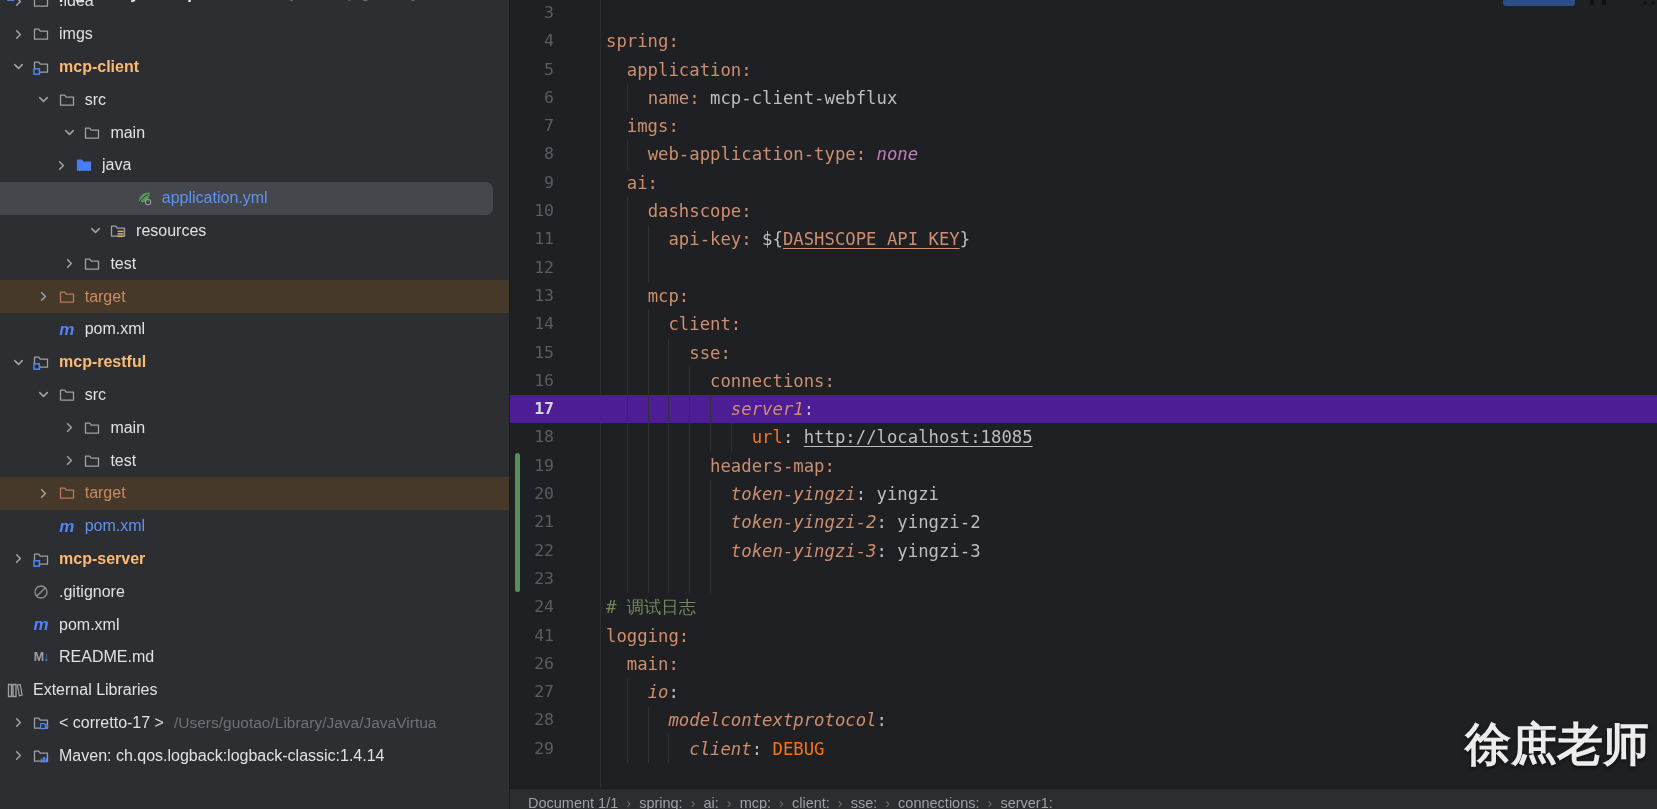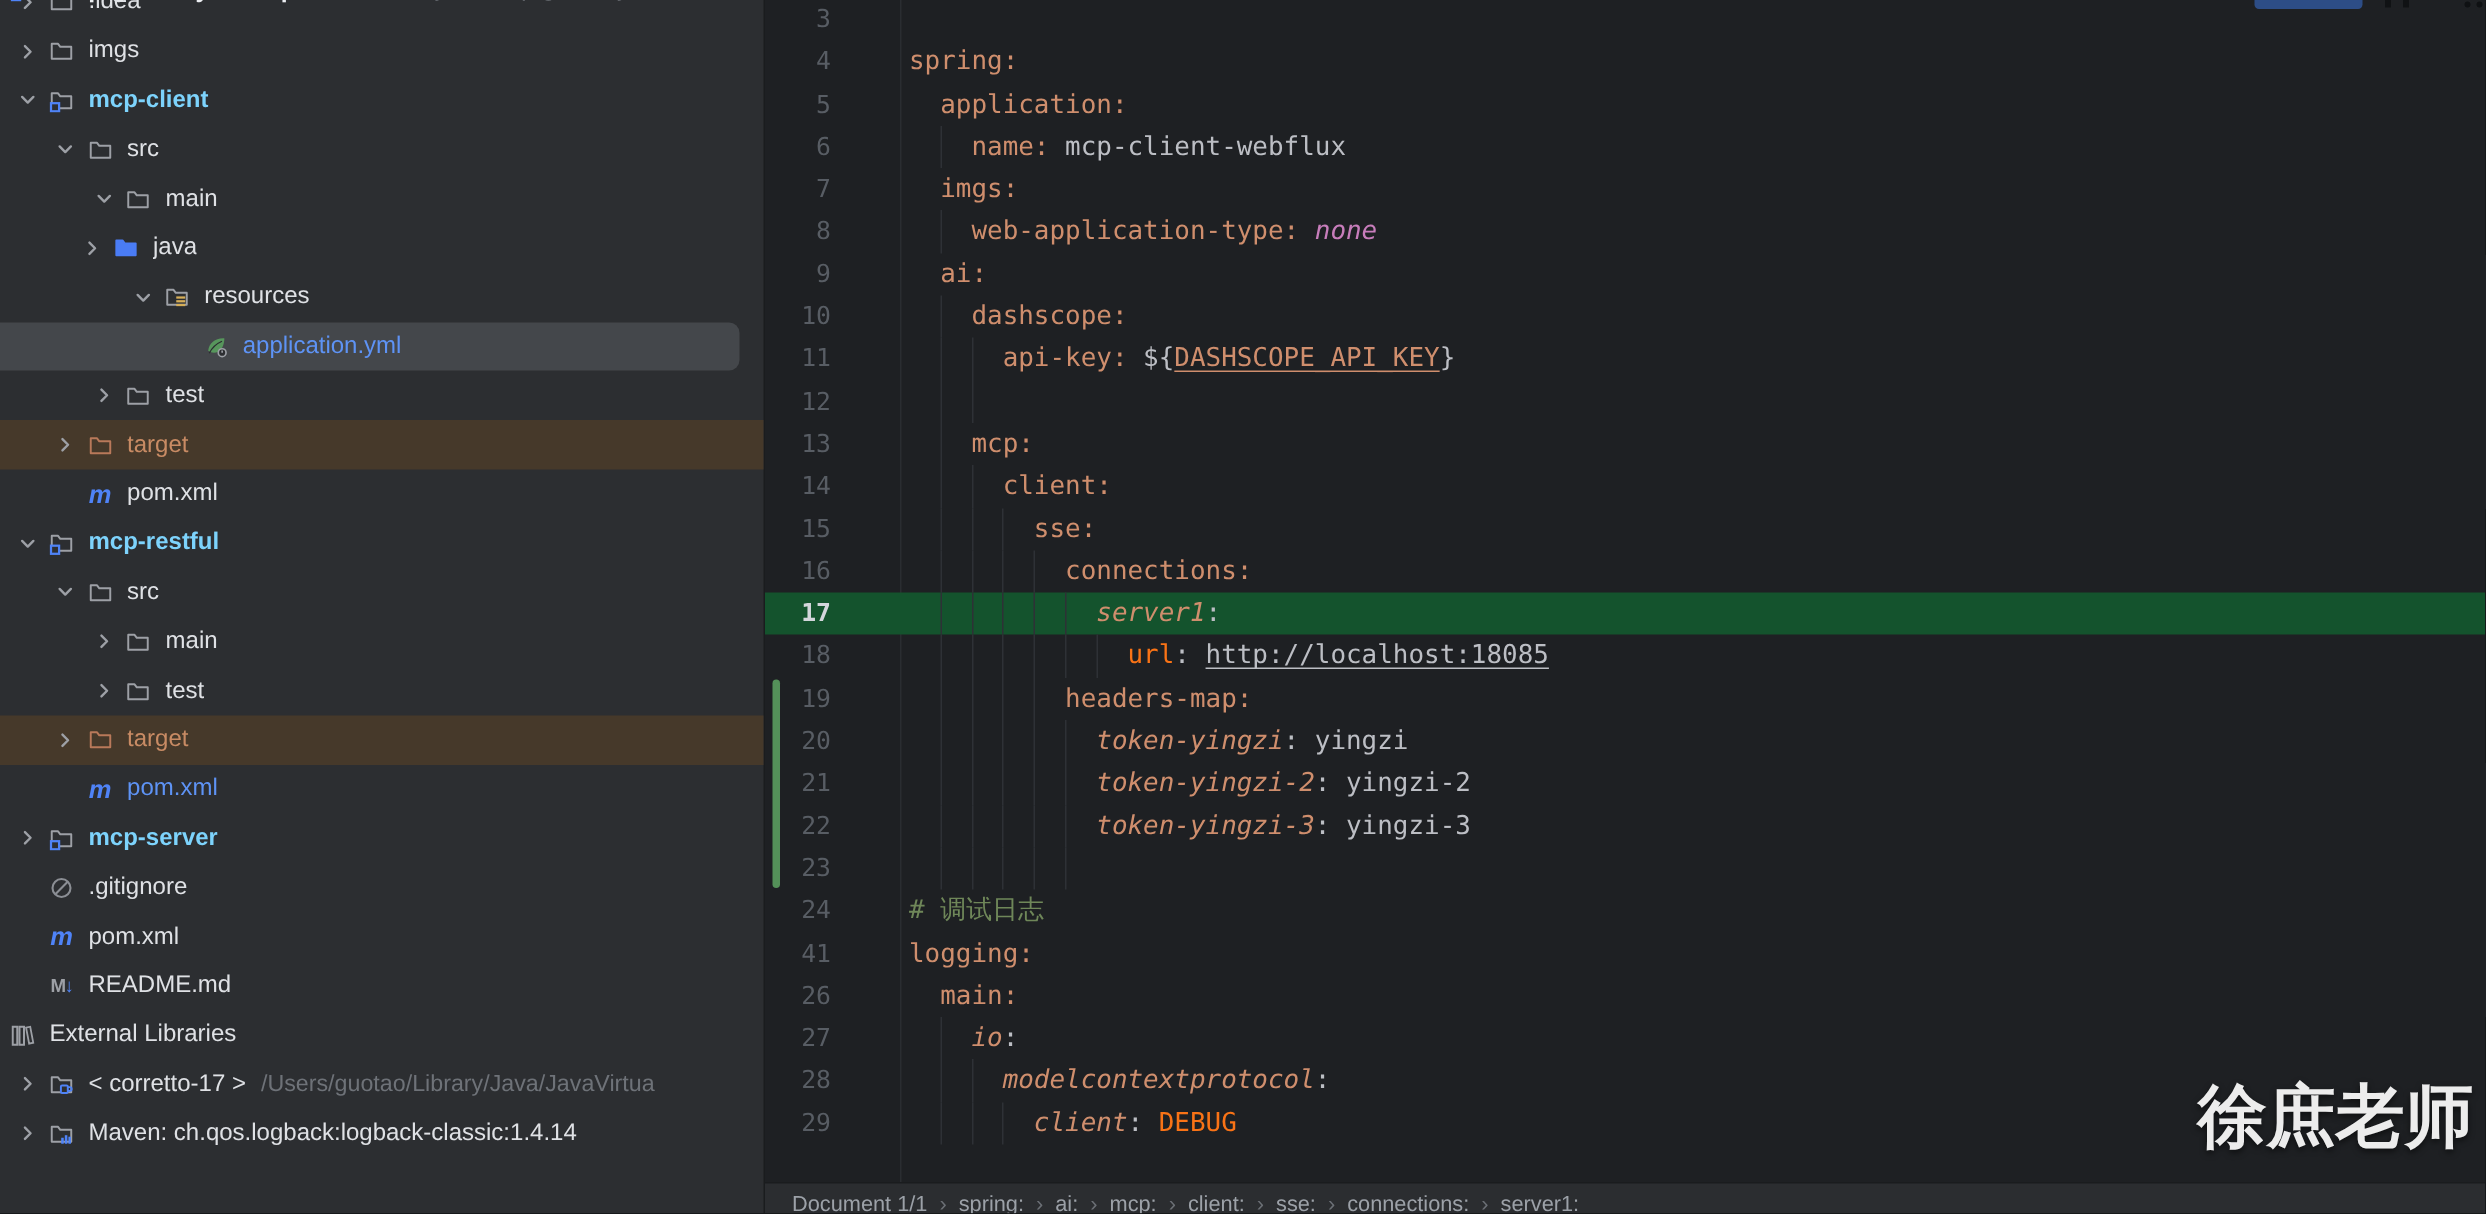--- a/index.html
+++ b/index.html
@@ -11,39 +11,39 @@
   .project-panel{position:absolute;left:0;top:0;width:510px;height:809px;
                  background:#2c2e31;border-right:1px solid #1a1c1e;overflow:hidden;}
   .tree{position:absolute;left:0;top:-15px;width:510px;}
   .tree-row{position:relative;height:32.8px;display:flex;align-items:center;
             white-space:nowrap;color:#dfe1e5;font-size:16px;cursor:pointer;}
   .tree-row.selected{background:#44474b;border-radius:0 7px 7px 0;width:493px;}
   .tree-row.excluded{background:#46392a;}
   .tree-row .chev{width:24px;height:18px;flex:0 0 24px;display:flex;align-items:center;justify-content:center;}
   .tree-row .tico{width:22px;height:18px;flex:0 0 22px;display:flex;align-items:center;justify-content:center;margin-right:7px;}
   .tree-row .lbl{overflow:hidden;}
-  .tree-row .lbl.bold{font-weight:700;color:#7dd3fc;}
+  .tree-row .lbl.bold{font-weight:700;color:#fdba74;}
   .tree-row .lbl.orange{color:#c88b64;}
   .tree-row .lbl.blue{color:#5e93f5;}
   .tree-row .extra{color:#6e7278;margin-left:10px;font-size:15.5px;}
   .maven-m{font-style:italic;font-weight:700;font-size:17px;color:#4f83f7;line-height:1;}
   .md-ic{font-weight:700;font-size:12.5px;color:#9da0a6;letter-spacing:-1px;}
   .md-ic .dn{color:#4f83f7;font-weight:400;}
   .root-row{position:absolute;left:0;top:-22px;height:30px;display:flex;align-items:center;
             padding-left:6px;white-space:nowrap;}
   .root-row .tico{width:22px;margin-right:7px;display:flex;align-items:center;}
   .root-row .rname{font-weight:700;font-size:16.5px;color:#eceef2;}
   .root-row .rpath{color:#6e7278;font-size:15.5px;margin-left:12px;}
 
   
   .editor{position:absolute;left:510px;top:0;width:1147px;height:809px;background:#1e2023;overflow:hidden;}
   .code{position:absolute;left:0;top:-1px;width:100%;
         font-family:"DejaVu Sans Mono","Liberation Mono",monospace;font-size:17.3px;}
   .cl{position:relative;height:28.3px;line-height:28.3px;white-space:pre;}
-  .cl.current{background:#14532d;}
+  .cl.current{background:#4c1d95;}
   .cl .ln{position:absolute;left:0;top:0;width:44px;text-align:right;color:#585d64;
           font-size:16.5px;}
   .cl.current .ln{color:#d3d6db;font-weight:700;}
   .cl .ctext{position:absolute;left:96px;top:0;}
   .cl .guide{position:absolute;top:0;width:1px;height:28.3px;background:#2e3136;}
   .gutter-sep{position:absolute;left:90px;top:0;width:1px;height:788px;background:#2a2d31;}
   .addbar{position:absolute;left:5px;width:5px;border-radius:3px;background:#549159;}
   .tok-k{color:#cf8e6d;}
   .tok-ik{color:#cf8e6d;font-style:italic;}
   .tok-kb{color:#f97316;}
@@ -160,47 +160,47 @@
               <path d="M6 4l4 4-4 4" fill="none" stroke="#9da0a6" stroke-width="1.7" stroke-linecap="round" stroke-linejoin="round"></path>
             </svg>
           </span>
           <span class="tico">
             <svg width="18" height="16" viewBox="0 0 16 16">
               <path d="M1.5 3.2h4.2l1.5 2h7.3v8h-13z" fill="#4a7cf5" stroke="#4a7cf5" stroke-width="1.2" stroke-linejoin="round"></path>
             </svg>
           </span>
           <span class="lbl  ">java</span>
         </div>
-        <div class="tree-row" style="padding-left: 83.1px;">
-          <span class="chev">
-            <svg width="15" height="15" viewBox="0 0 16 16">
-              <path d="M4 6l4 4 4-4" fill="none" stroke="#9da0a6" stroke-width="1.7" stroke-linecap="round" stroke-linejoin="round"></path>
-            </svg>
-          </span>
-          <span class="tico">
-            <svg width="18" height="16" viewBox="0 0 16 16">
-              <path d="M1.5 3.2h4.2l1.5 2h7.3v8h-13z" fill="none" stroke="#9da0a6" stroke-width="1.3" stroke-linejoin="round"></path>
-              <rect x="7.5" y="7.6" width="6" height="1.5" fill="#d6ae58"></rect>
-              <rect x="7.5" y="10.1" width="6" height="1.5" fill="#d6ae58"></rect>
-              <rect x="7.5" y="12.6" width="6" height="1.5" fill="#d6ae58"></rect>
-            </svg>
-          </span>
-          <span class="lbl  ">resources</span>
-        </div>
         <div class="tree-row selected" style="padding-left: 108.8px;">
           <span class="chev"></span>
           <span class="tico">
             <svg width="18" height="16" viewBox="0 0 16 16">
               <path d="M13.6 2.6C7.8 2.2 3.4 5.6 2.8 10.9c1.9 1.4 4.6 1.6 6.6.6 2.5-1.3 4-4.2 4.2-8.9z" fill="#57965c"></path>
               <path d="M3.5 12.5C5.5 8.5 8.5 6 12 4.5" fill="none" stroke="#2c2e31" stroke-width="0.9"></path>
               <circle cx="12.1" cy="12.1" r="2.6" fill="#2c2e31" stroke="#9da0a6" stroke-width="1.1"></circle>
               <path d="M12.1 10.6v1.6" stroke="#9da0a6" stroke-width="1.1"></path>
             </svg>
           </span>
           <span class="lbl  blue">application.yml</span>
+        </div>
+        <div class="tree-row" style="padding-left: 83.1px;">
+          <span class="chev">
+            <svg width="15" height="15" viewBox="0 0 16 16">
+              <path d="M4 6l4 4 4-4" fill="none" stroke="#9da0a6" stroke-width="1.7" stroke-linecap="round" stroke-linejoin="round"></path>
+            </svg>
+          </span>
+          <span class="tico">
+            <svg width="18" height="16" viewBox="0 0 16 16">
+              <path d="M1.5 3.2h4.2l1.5 2h7.3v8h-13z" fill="none" stroke="#9da0a6" stroke-width="1.3" stroke-linejoin="round"></path>
+              <rect x="7.5" y="7.6" width="6" height="1.5" fill="#d6ae58"></rect>
+              <rect x="7.5" y="10.1" width="6" height="1.5" fill="#d6ae58"></rect>
+              <rect x="7.5" y="12.6" width="6" height="1.5" fill="#d6ae58"></rect>
+            </svg>
+          </span>
+          <span class="lbl  ">resources</span>
         </div>
         <div class="tree-row" style="padding-left: 57.4px;">
           <span class="chev">
             <svg width="15" height="15" viewBox="0 0 16 16">
               <path d="M6 4l4 4-4 4" fill="none" stroke="#9da0a6" stroke-width="1.7" stroke-linecap="round" stroke-linejoin="round"></path>
             </svg>
           </span>
           <span class="tico">
             <svg width="18" height="16" viewBox="0 0 16 16">
               <path d="M1.5 3.2h4.2l1.5 2h7.3v8h-13z" fill="none" stroke="#9da0a6" stroke-width="1.3" stroke-linejoin="round"></path>

